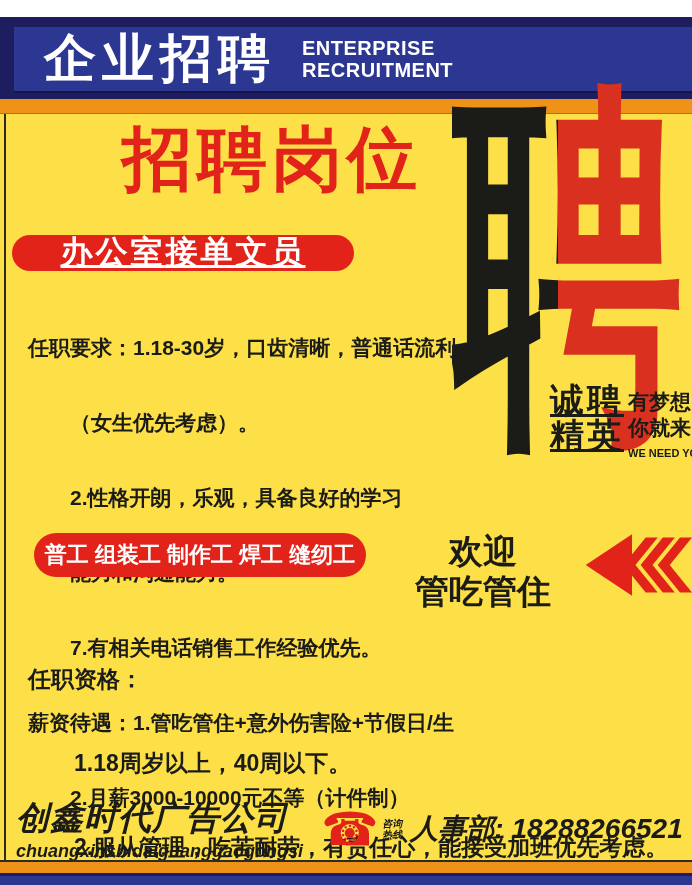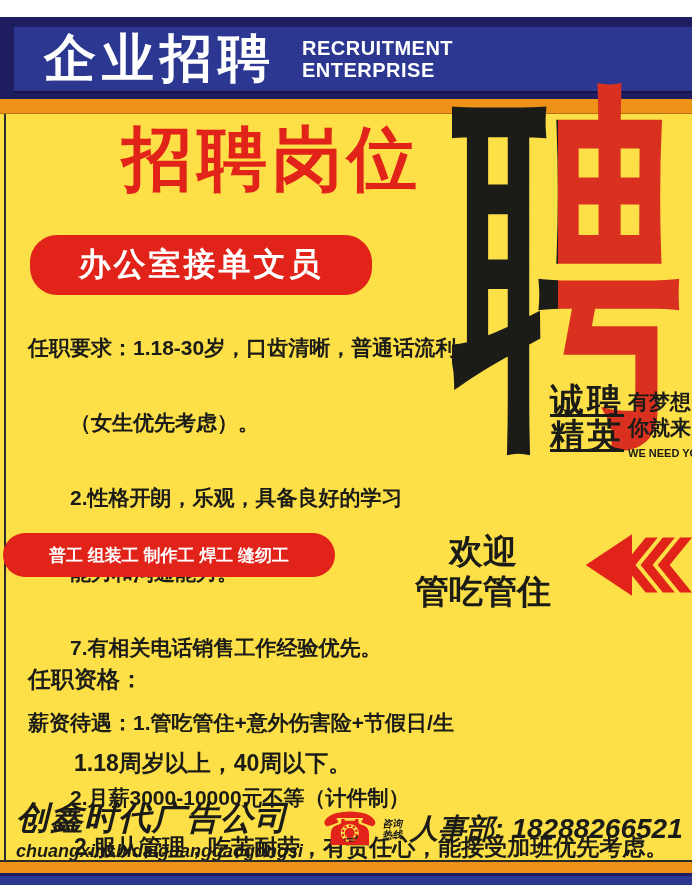--- a/index.html
+++ b/index.html
@@ -29,22 +29,22 @@
     position:absolute;left:452px;top:58px;font-size:340px;line-height:1;font-weight:900;
     transform:scale(0.68,1.12);transform-origin:left top;
     background:linear-gradient(to right,#1b1b18 0 46%,#d9301f 46% 100%);
     -webkit-background-clip:text;background-clip:text;color:transparent;
   }
   .slogan{position:absolute;left:550px;top:366px;font-weight:900;font-size:34px;line-height:1.02;letter-spacing:3px;color:#1b1b18;white-space:nowrap;text-decoration:underline;}
   .dream{position:absolute;left:628px;top:372px;font-weight:900;font-size:21px;line-height:1.22;color:#1b1b18;white-space:nowrap;}
   .dream-en{font-size:11px;font-weight:800;letter-spacing:0;margin-top:7px;}
   
   .pill{background:#e2231a;color:#ffffff;font-weight:900;display:flex;align-items:center;justify-content:center;white-space:nowrap;}
-  .pill1{position:absolute;left:30px;top:218px;width:342px;height:60px;border-radius:27px;font-size:32px;letter-spacing:3px;}
-  .pill2{position:absolute;left:3px;top:516px;width:332px;height:44px;border-radius:23px;font-size:17px;letter-spacing:0px;}
+  .pill1{position:absolute;left:12px;top:218px;width:342px;height:36px;border-radius:27px;font-size:32px;letter-spacing:3px;text-decoration:underline;}
+  .pill2{position:absolute;left:34px;top:516px;width:332px;height:44px;border-radius:23px;font-size:22px;letter-spacing:0px;}
   
   .job-lines{position:absolute;color:#1b1b18;font-weight:bold;white-space:pre;}
   .job1-lines{left:28px;top:268px;font-size:21px;line-height:25px;}
   .job2-lines{left:28px;top:592px;font-size:23px;line-height:28px;}
   
   .welcome{position:absolute;left:403px;top:514px;width:160px;text-align:center;font-size:34px;font-weight:900;line-height:1.18;color:#1b1b18;white-space:nowrap;}
   .arrows{position:absolute;left:584px;top:512px;}
   
   .footer{position:absolute;left:16px;top:782px;width:668px;height:60px;display:flex;align-items:center;font-style:italic;}
   .company-block{display:flex;flex-direction:column;}
@@ -60,22 +60,22 @@
 </style>
 </head>
 <body>
 
 <div class="poster">
 
   <div class="header">
     <div class="header-panel">
       <div class="header-cn">企业招聘</div>
       <div class="header-en">
+        <div>ENTERPRISE</div>
         <div>RECRUITMENT</div>
-        <div>ENTERPRISE</div>
       </div>
     </div>
   </div>
   <div class="strip-orange-top"></div>
 
   <div class="left-rule"></div>
 
   <div class="page-title">招聘岗位</div>
 
   <div class="bigchar">聘</div>

